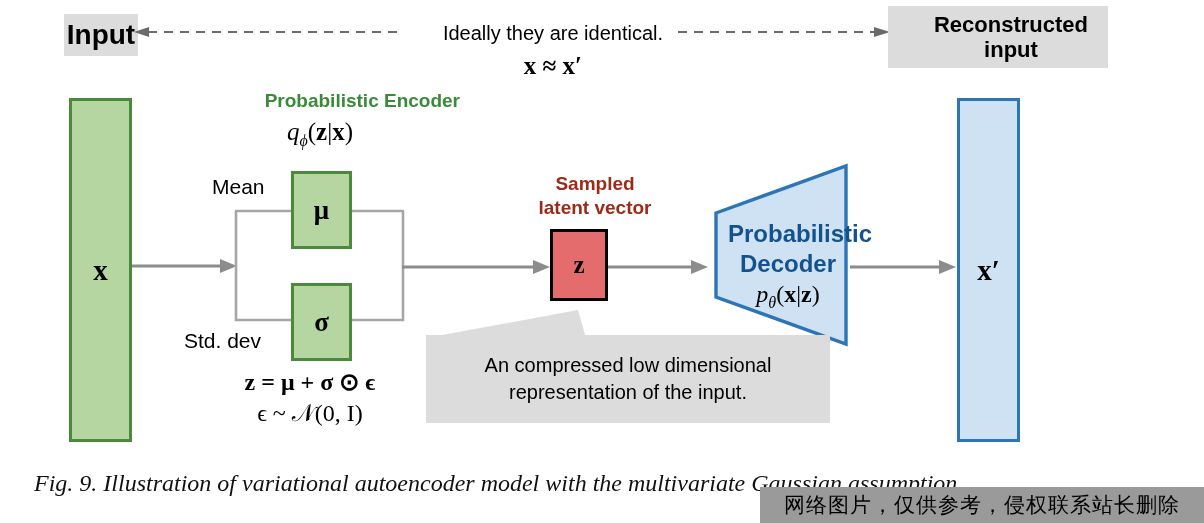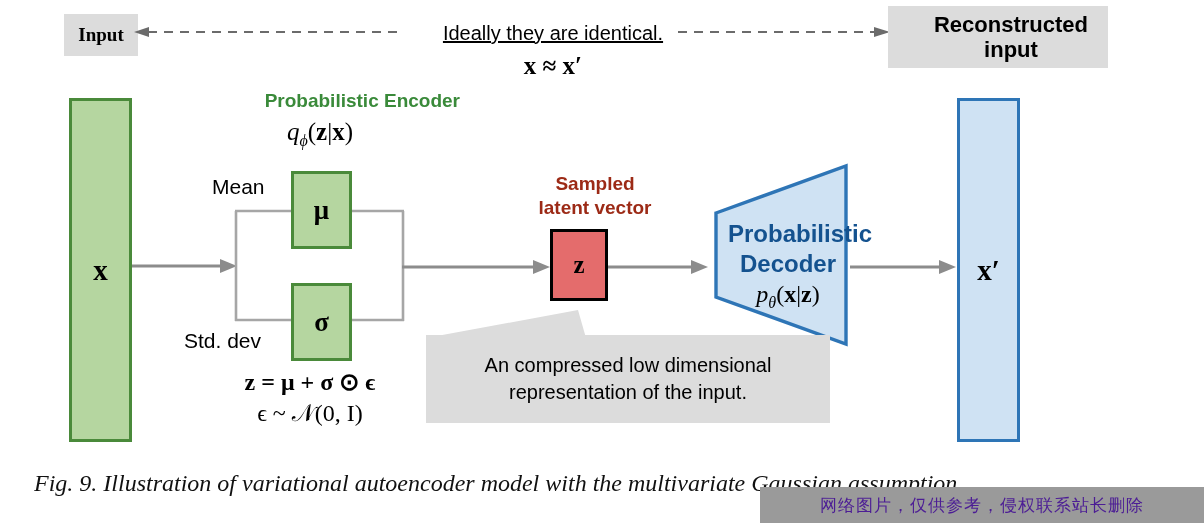--- a/index.html
+++ b/index.html
@@ -25,33 +25,32 @@
     color: #000000;
     font-weight: bold;
     display: flex;
     align-items: center;
     justify-content: center;
     text-align: center;
     line-height: 1.15;
   }
   #input-box {
     left: 64px; top: 14px; width: 74px; height: 42px;
-    font-size: 19px;
-    font-family: Liberation Serif, serif;
+    font-size: 28px;
   }
   #reconstructed-box {
     left: 888px; top: 6px; width: 194px; height: 62px;
     font-size: 22px;
     padding-left: 26px;
   }
 
   
   #ideally-text {
     left: 418px; top: 22px; width: 270px;
-    font-size: 20px; color: #000; text-align: center; text-decoration: underline;
+    font-size: 20px; color: #000; text-align: center;
   }
   #approx-eq {
     left: 418px; top: 52px; width: 270px;
     font-size: 25px; color: #000; text-align: center;
     font-family: "Liberation Serif", serif; font-weight: bold;
   }
 
   
   #x-rect {
     left: 69px; top: 98px; width: 63px; height: 344px;
@@ -149,22 +148,22 @@
 
   
   #caption {
     left: 34px; top: 470px; width: 1150px;
     font-family: "Liberation Serif", serif;
     font-style: italic; font-size: 24px; color: #111;
     white-space: nowrap; overflow: hidden;
   }
   #watermark {
     left: 760px; top: 487px; width: 444px; height: 36px;
-    background: #9a9a9a; color: #4c1d95;
-    font-size: 17px; display: flex; align-items: center;
+    background: #9a9a9a; color: #000000;
+    font-size: 21px; display: flex; align-items: center;
     justify-content: center; letter-spacing: 1px;
   }
   svg { display: block; }
 </style>
 </head>
 <body>
 
 <div id="canvas">
 
   <div class="abs graybox" id="input-box">

